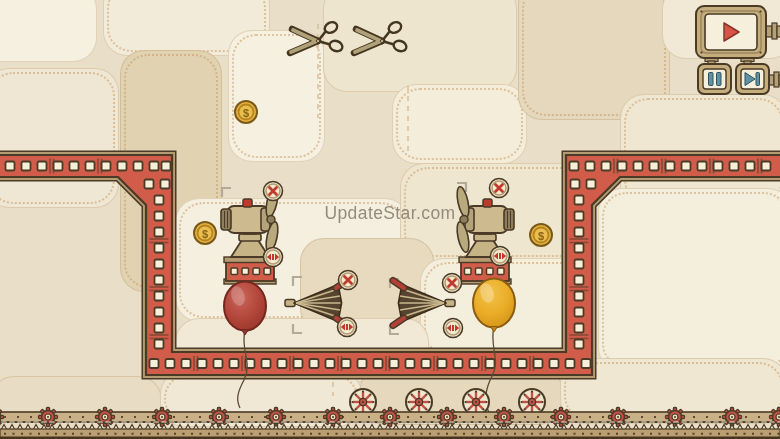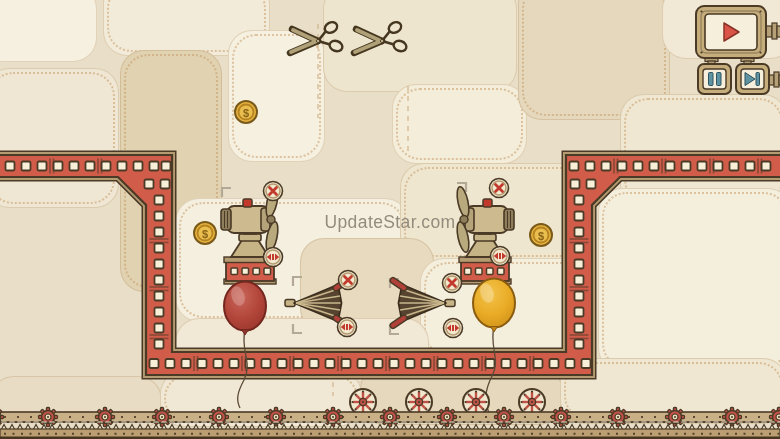--- a/index.html
+++ b/index.html
@@ -7,21 +7,21 @@
     position:relative;width:780px;height:439px;overflow:hidden;
     background:#e9dfc9;
     font-family:"Liberation Sans", sans-serif;
   }
   .patch{position:absolute;border-radius:24px;border:1px solid rgba(185,155,110,.35);}
   .patch.riv::after{
     content:"";position:absolute;inset:3px;border-radius:inherit;
     border:2px dotted rgba(195,150,95,.5);
   }
   #watermark{
-    position:absolute;left:280px;top:212px;width:220px;text-align:center;
+    position:absolute;left:280px;top:203px;width:220px;text-align:center;
     font-size:17.5px;color:#8a8174;letter-spacing:.4px;z-index:6;opacity:.9;
   }
   svg#game{position:absolute;left:0;top:0;z-index:4;}
 </style>
 </head>
 <body>
 
 <div id="stage">
 
   <div class="patch" style="left:-20px;top:-15px;width:115px;height:75px;background:#f6f0e0;"></div>

